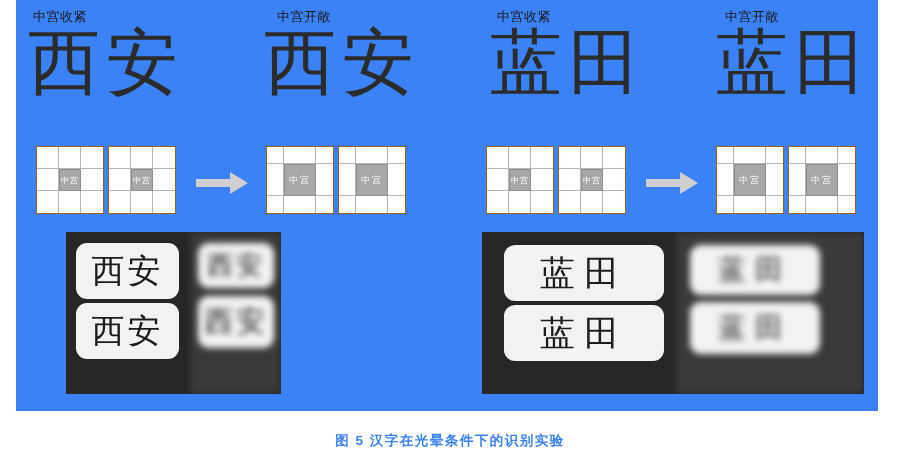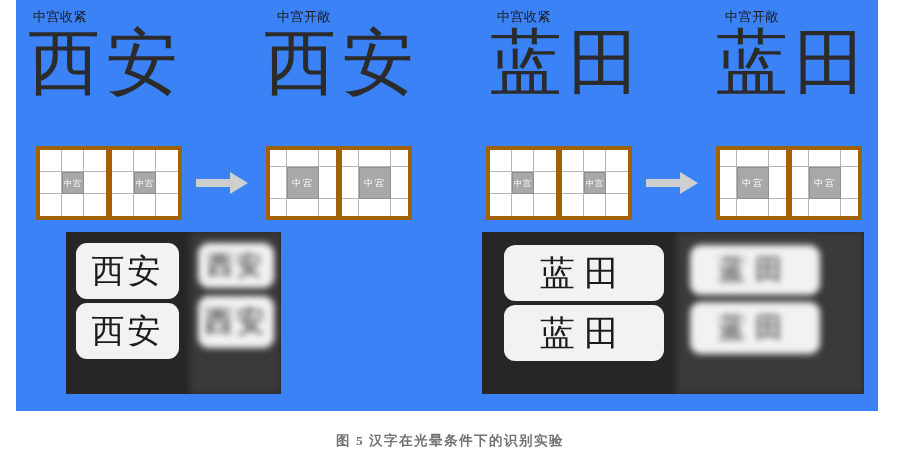--- a/index.html
+++ b/index.html
@@ -28,21 +28,21 @@
     white-space:nowrap;font-weight:400;
   }
   .bigword.tight{letter-spacing:6px;}
   .bigword.loose{letter-spacing:6px;}
 
   
   .gridwrap{position:absolute;}
   .grid3{
     position:absolute;top:0;
     display:grid;background:#ffffff;
-    border:4px solid #a16207;box-sizing:border-box;
+    border:1px solid #a16207;box-sizing:border-box;
   }
   .grid3.small{grid-template-columns:22px 22px 22px;grid-template-rows:22px 22px 22px;}
   .grid3.big{grid-template-columns:17px 32px 17px;grid-template-rows:17px 32px 17px;}
   .cell{border-right:1px solid #b6b6b6;border-bottom:1px solid #b6b6b6;box-sizing:border-box;}
   .cell.c2,.cell.c5,.cell.c8{border-right:1px solid #b6b6b6;}
   .cell.c3,.cell.c6,.cell.c9{border-right:none;}
   .cell.c7,.cell.c8,.cell.c9{border-bottom:none;}
   .cell.center{
     background:#a8a8a8;border:1px solid #8f8f8f;
     display:flex;align-items:center;justify-content:center;
@@ -68,22 +68,22 @@
     display:flex;align-items:center;justify-content:center;
     color:#1c1c1c;white-space:nowrap;
     font-family:"DejaVu Sans","Liberation Sans",sans-serif;
   }
   .sign.s-tight{letter-spacing:3px;}
   .sign.s-loose{letter-spacing:9px;}
 
   
   #caption{
     position:absolute;left:0;top:432px;width:900px;
-    text-align:center;font-size:13.5px;font-weight:bold;color:#737373;
-    font-family:Liberation Serif, serif;
+    text-align:center;font-size:13.5px;font-weight:bold;color:#3b82f6;
+    font-family:Liberation Sans, sans-serif;
     letter-spacing:1.5px;
   }
 </style>
 </head>
 <body>
 
 <div id="figure-panel">
 
   <div>
     <div class="heading" style="left:17px;top:8px;">中宫收紧</div>

